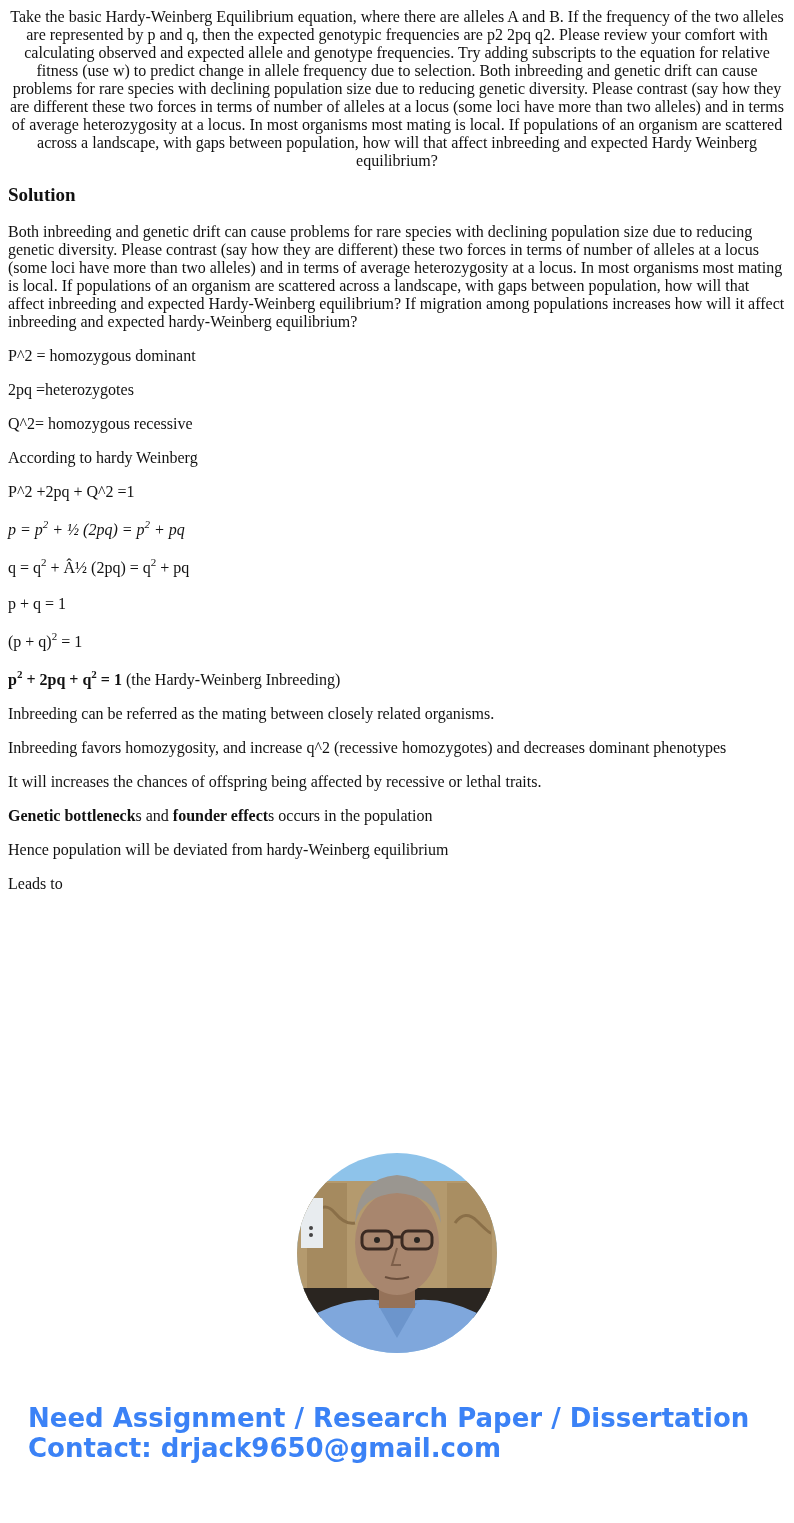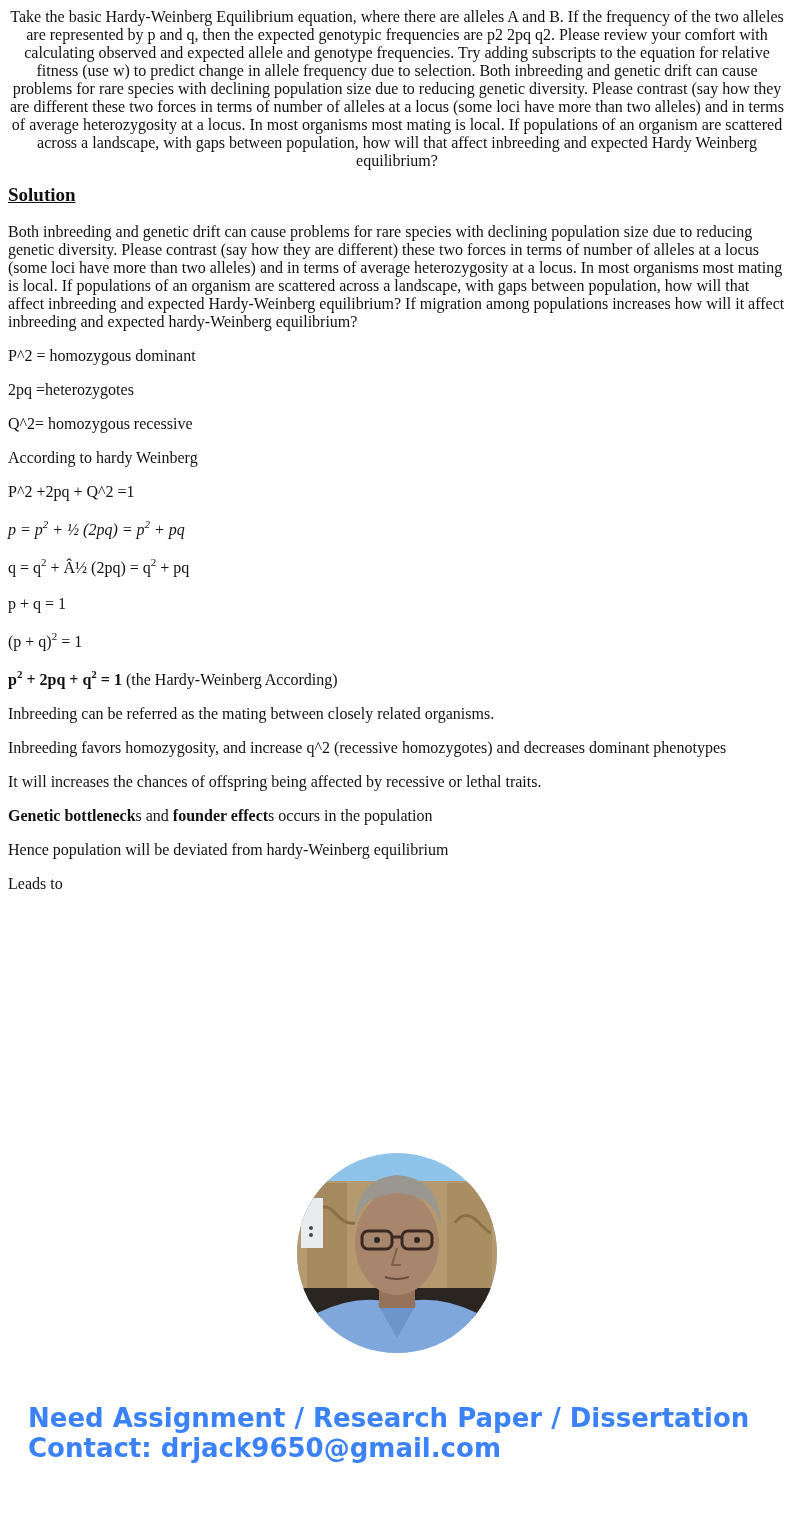--- a/index.html
+++ b/index.html
@@ -28,21 +28,20 @@
     }
     .question {
       margin: 0 0 14px 0;
       text-align: center;
     }
     h3.solution-heading {
       font-size: 19px;
       font-weight: bold;
       margin: 0 0 17px 0;
       line-height: 22px;
-      text-decoration: underline;
     }
     .answer-intro {
       margin-bottom: 16px;
     }
     .eq sup {
       font-size: 11px;
       line-height: 0;
       position: relative;
       top: -1px;
     }
@@ -93,21 +92,21 @@
   <p>P^2 +2pq + Q^2 =1</p>
 
   <p class="eq" style="margin-top:20px;font-style:italic;"><span>p = p</span><sup>2</sup><span> + ½ (2pq) = p</span><sup>2</sup><span> + pq</span></p>
 
   <p class="eq" style="margin-top:20px;"><span>q = q</span><sup>2</sup><span> + Â½ (2pq) = q</span><sup>2</sup><span> + pq</span></p>
 
   <p style="margin-top:18px;">p + q = 1</p>
 
   <p class="eq" style="margin-top:20px;"><span>(p + q)</span><sup>2</sup><span> = 1</span></p>
 
-  <p class="eq" style="margin-top:20px;"><b><span>p</span><sup>2</sup><span> + 2pq + q</span><sup>2</sup><span> = 1</span></b><span> (the Hardy-Weinberg According)</span></p>
+  <p class="eq" style="margin-top:20px;"><b><span>p</span><sup>2</sup><span> + 2pq + q</span><sup>2</sup><span> = 1</span></b><span> (the Hardy-Weinberg Inbreeding)</span></p>
 
   <p>Inbreeding can be referred as the mating between closely related organisms.</p>
   <p>Inbreeding favors homozygosity, and increase q^2 (recessive homozygotes) and decreases dominant phenotypes</p>
   <p>It will increases the chances of offspring being affected by recessive or lethal traits.</p>
 
   <p><b>Genetic bottleneck</b><span>s and </span><b>founder effect</b><span>s occurs in the population</span></p>
 
   <p>Hence population will be deviated from hardy-Weinberg equilibrium</p>
   <p>Leads to</p>
 </div>

